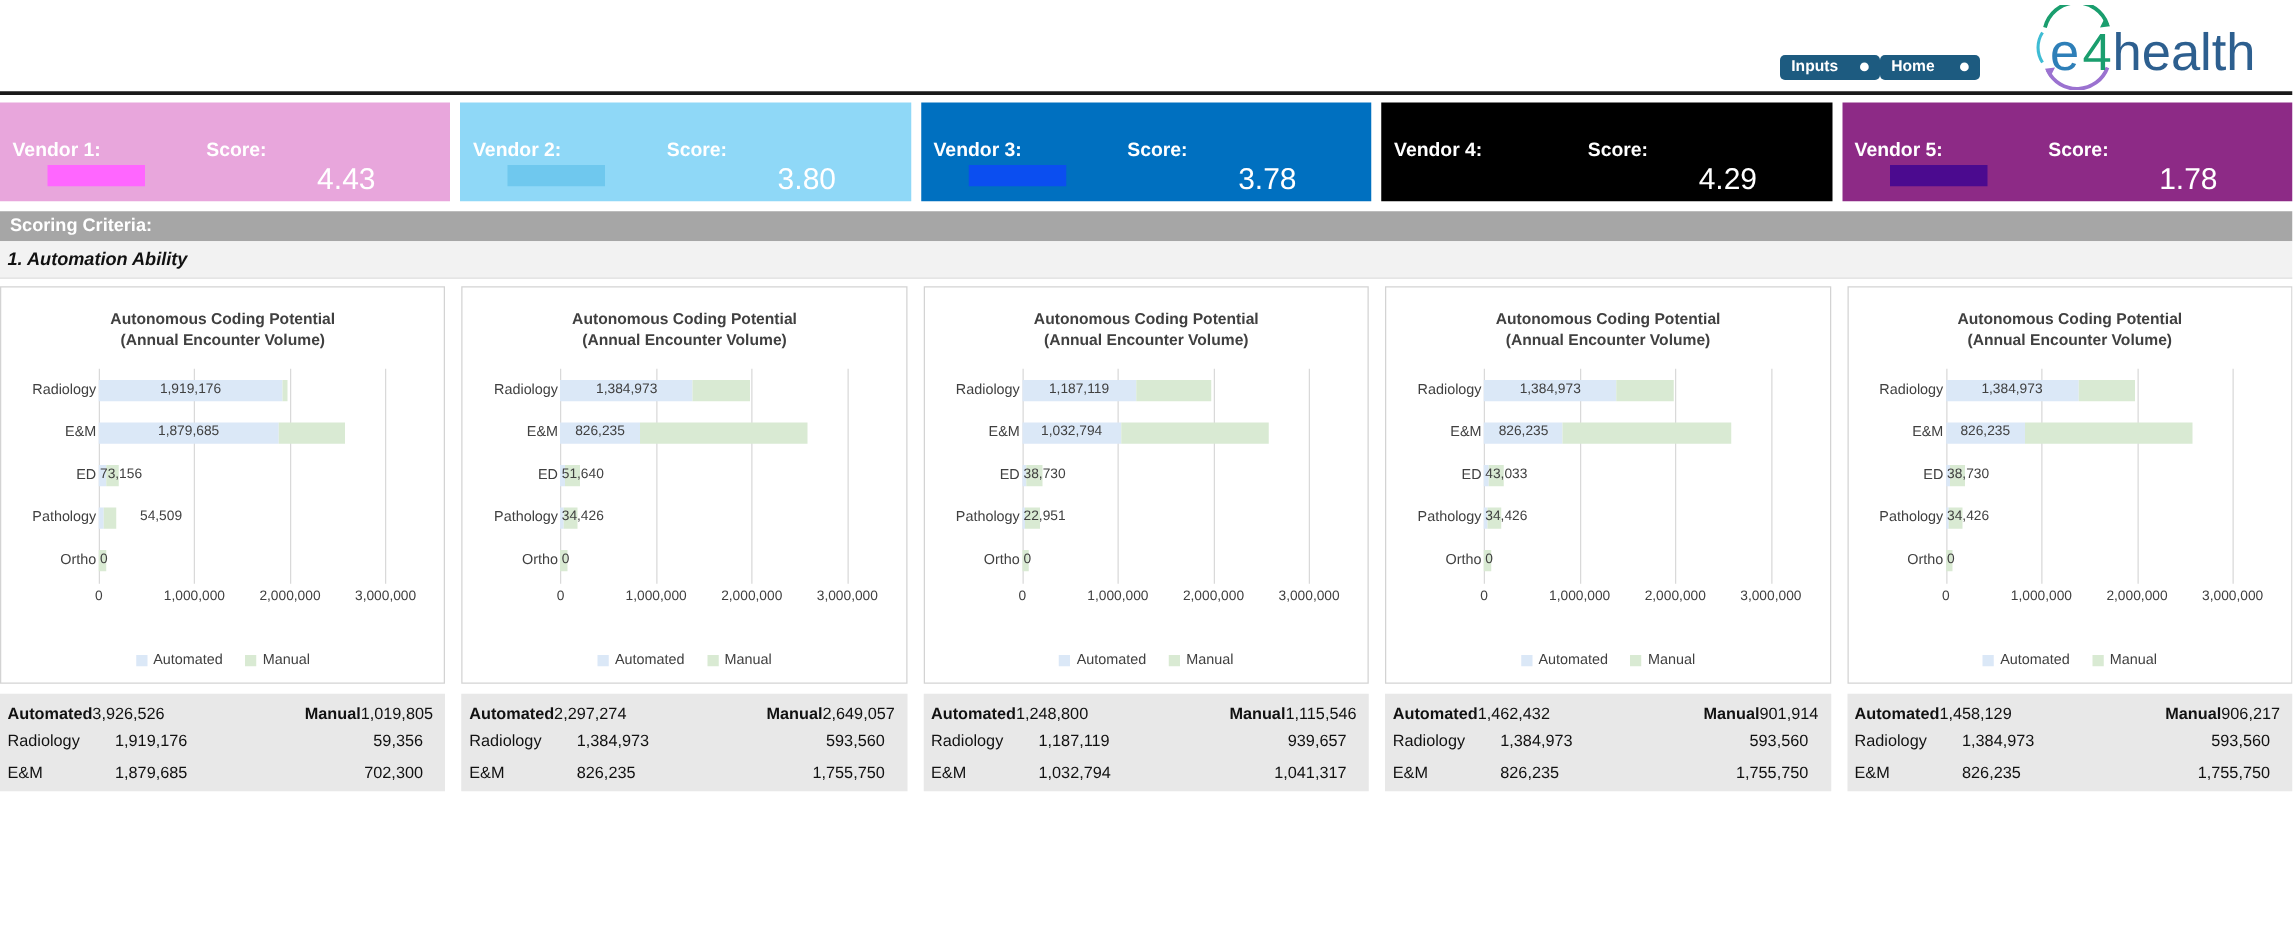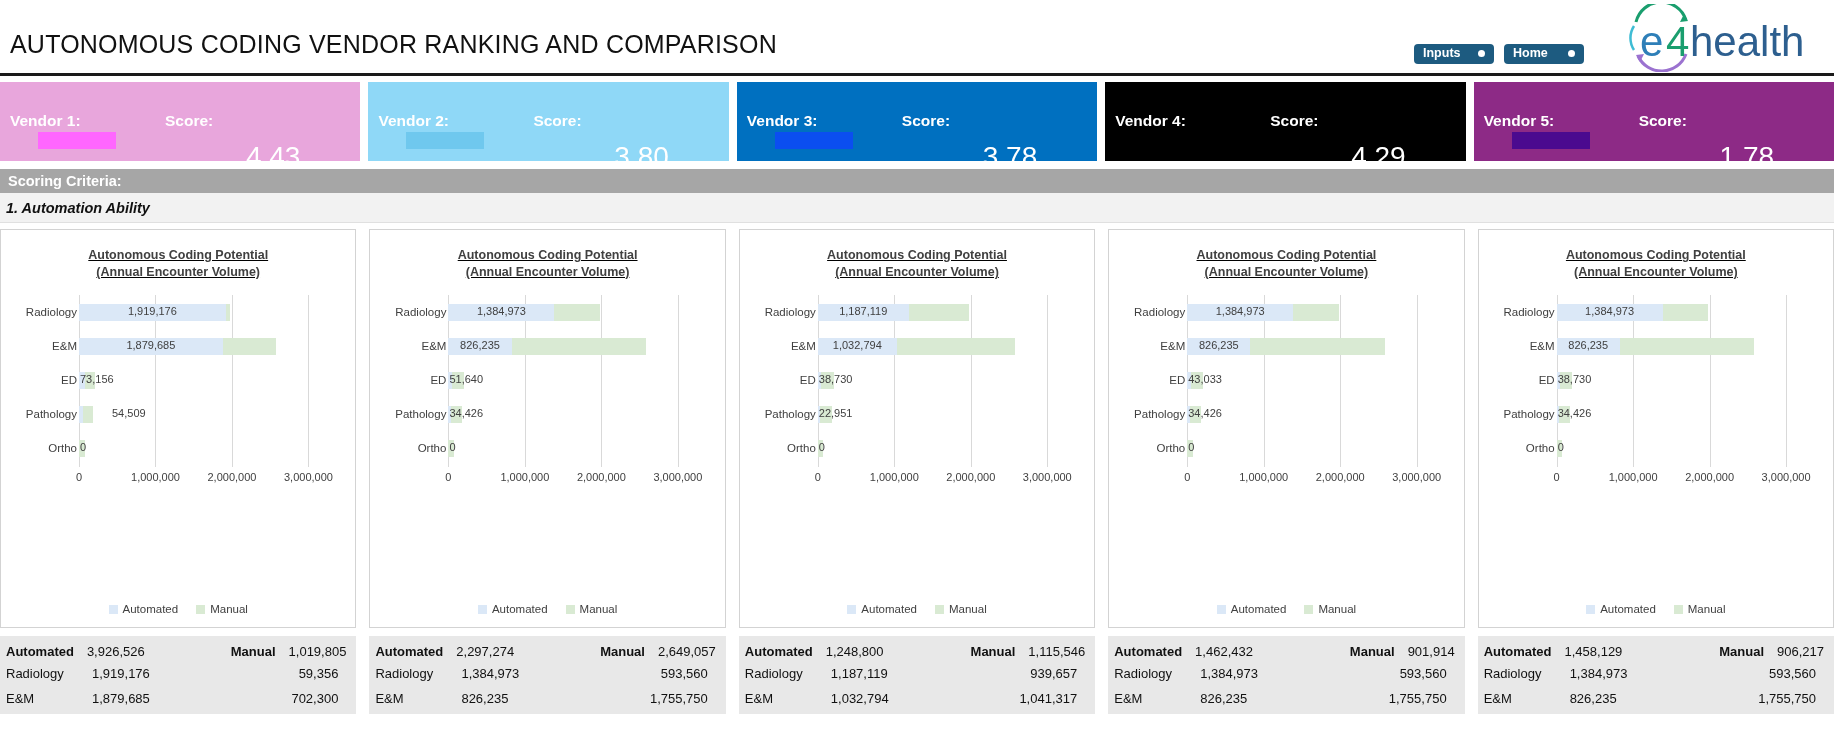--- a/index.html
+++ b/index.html
@@ -22,21 +22,20 @@
     left: 10px; top: 30px;
     font-size: 25px;
     letter-spacing: 0.2px;
     color: #111111;
     white-space: nowrap;
   }
   .nav-buttons {
     position: absolute;
     right: 250px; top: 44px;
     display: flex;
-    gap: 10px;
   }
   .nav-btn {
     background: #1d5b80;
     color: #ffffff;
     font-size: 12.5px;
     font-weight: bold;
     border-radius: 4px;
     padding: 3px 9px 4px 9px;
     display: flex;
     align-items: center;
@@ -85,22 +84,22 @@
     font-size: 15.5px;
     font-weight: bold;
   }
   .vendor-card .redaction {
     position: absolute;
     left: 38px; top: 50px;
     width: 78px; height: 17px;
   }
   .vendor-card .score {
     position: absolute;
-    right: 60px; top: 59px;
-    font-size: 28px;
+    right: 60px; top: 48px;
+    font-size: 24px;
   }
 
   
   .criteria-bar {
     margin-top: 8px;
     height: 24px;
     background: #a6a6a6;
     color: #ffffff;
     font-weight: bold;
     font-size: 14.5px;
@@ -122,25 +121,24 @@
   }
 
   
   .chart-row {
     display: flex;
     gap: 13px;
     padding: 6px 0 0 0;
   }
   .chart-card {
     flex: 1 1 0;
-    height: 399px;
+    height: 318px;
     border: 1px solid #d3d3d3;
     background: #ffffff;
     position: relative;
-    text-decoration: underline;
   }
   .chart-title {
     text-align: center;
     font-size: 12.5px;
     font-weight: bold;
     color: #404040;
     line-height: 17px;
     padding-top: 17px;
   }
   .plot {
@@ -234,38 +232,37 @@
     overflow: hidden;
   }
   .sum-head {
     display: flex;
     align-items: baseline;
     font-size: 13px;
     color: #111111;
     height: 22px;
   }
   .sum-head .k { font-weight: bold; }
-  .sum-head .v { margin-left: 13px; }
+  .sum-head .v { margin-left: 0; }
   .sum-head .spacer { flex: 1; }
   .sum-line {
     display: flex;
     align-items: baseline;
     font-size: 13px;
     color: #111111;
     height: 25px;
   }
   .sum-line .lbl { width: 86px; }
   .sum-line .a { width: 120px; }
   .sum-line .m { flex: 1; text-align: right; padding-right: 8px; }
 </style>
 </head>
 <body>
 
 <div class="header">
-  <div class="page-title">AUTONOMOUS CODING VENDOR RANKING AND COMPARISON</div>
 
   <div class="nav-buttons">
     <div class="nav-btn">
       <span>Inputs</span>
       <span class="dot"></span>
     </div>
     <div class="nav-btn">
       <span>Home</span>
       <span class="dot"></span>
     </div>

